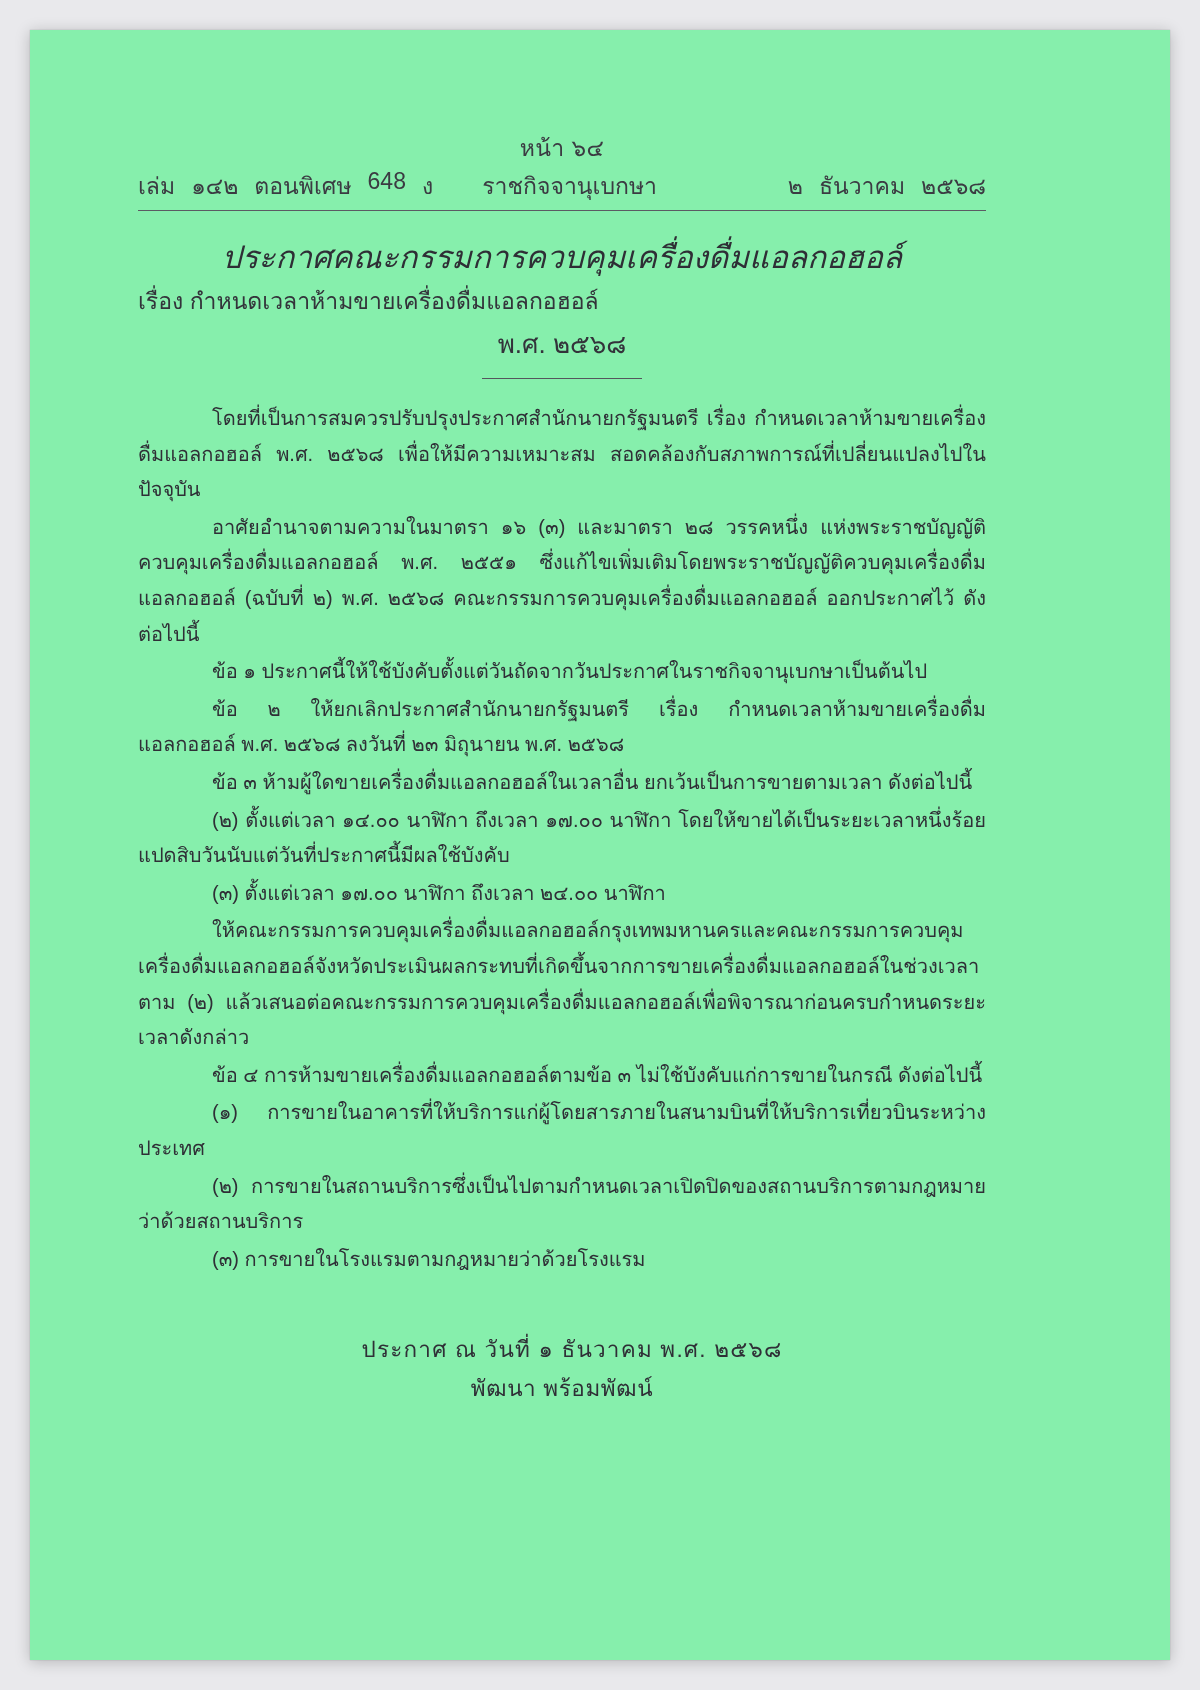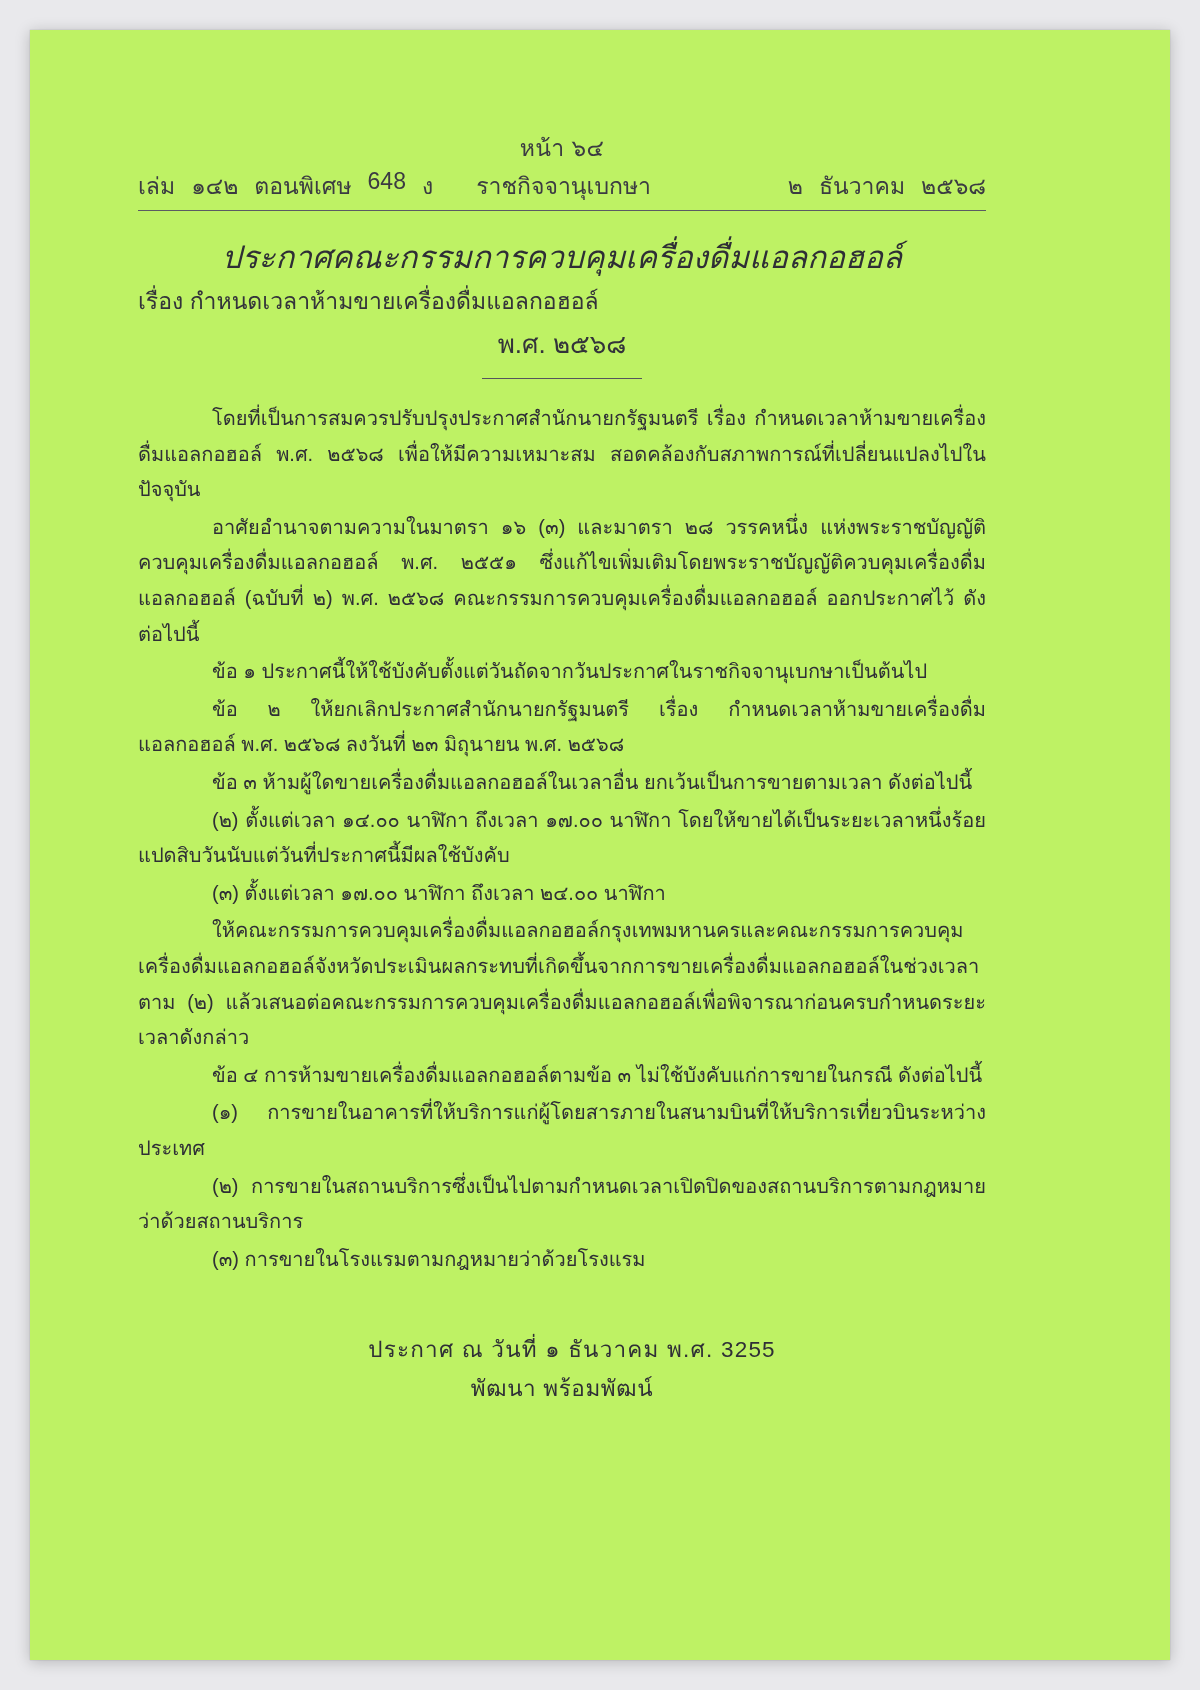--- a/index.html
+++ b/index.html
@@ -19,21 +19,21 @@
     position: absolute;
     left: 30px;
     top: 30px;
     width: 1140px;
     height: 1630px;
   }
   .page {
     position: relative;
     width: 1140px;
     height: 1630px;
-    background: #bef264;
+    background: #86efac;
     box-shadow: 0 2px 14px rgba(0,0,0,0.22), 0 0 1px rgba(0,0,0,0.25);
     box-sizing: border-box;
     overflow: hidden;
   }
 
   .content {
     position: absolute;
     left: 108px;
     top: 100px;
     width: 848px;
@@ -47,20 +47,21 @@
     letter-spacing: .4px;
     margin-bottom: 2px;
   }
   .gz-head-row {
     display: flex;
     align-items: flex-start;
     justify-content: space-between;
     font-size: 23px;
     color: #3b3b42;
     padding-bottom: 6px;
+    gap: 6px;
   }
   .gz-left {
     display: flex;
     gap: 16px;
     white-space: nowrap;
   }
   .gz-center {
     flex: 0 0 auto;
     margin-left: 43px;
     margin-right: auto;
@@ -172,20 +173,20 @@
       <p class="para sub">(๒)  ตั้งแต่เวลา  ๑๔.๐๐  นาฬิกา  ถึงเวลา  ๑๗.๐๐  นาฬิกา  โดยให้ขายได้เป็นระยะเวลาหนึ่งร้อยแปดสิบวันนับแต่วันที่ประกาศนี้มีผลใช้บังคับ</p>
       <p class="para sub">(๓)  ตั้งแต่เวลา  ๑๗.๐๐  นาฬิกา  ถึงเวลา  ๒๔.๐๐  นาฬิกา</p>
       <p class="para clause">ให้คณะกรรมการควบคุมเครื่องดื่มแอลกอฮอล์กรุงเทพมหานครและคณะกรรมการควบคุมเครื่องดื่มแอลกอฮอล์จังหวัดประเมินผลกระทบที่เกิดขึ้นจากการขายเครื่องดื่มแอลกอฮอล์ในช่วงเวลา ตาม  (๒)  แล้วเสนอต่อคณะกรรมการควบคุมเครื่องดื่มแอลกอฮอล์เพื่อพิจารณาก่อนครบกำหนดระยะเวลาดังกล่าว</p>
 
       <p class="para clause">ข้อ  ๔  การห้ามขายเครื่องดื่มแอลกอฮอล์ตามข้อ  ๓  ไม่ใช้บังคับแก่การขายในกรณี  ดังต่อไปนี้</p>
       <p class="para sub">(๑)  การขายในอาคารที่ให้บริการแก่ผู้โดยสารภายในสนามบินที่ให้บริการเที่ยวบินระหว่างประเทศ</p>
       <p class="para sub">(๒)  การขายในสถานบริการซึ่งเป็นไปตามกำหนดเวลาเปิดปิดของสถานบริการตามกฎหมายว่าด้วยสถานบริการ</p>
       <p class="para sub">(๓)  การขายในโรงแรมตามกฎหมายว่าด้วยโรงแรม</p>
 
       <div class="sign-block">
-        <div class="sign-date">ประกาศ  ณ  วันที่  ๑  ธันวาคม  พ.ศ.  3255</div>
+        <div class="sign-date">ประกาศ  ณ  วันที่  ๑  ธันวาคม  พ.ศ.  ๒๕๖๘</div>
         <div class="sign-name">พัฒนา  พร้อมพัฒน์</div>
 
       </div>
 
     </div>
   </div>
 </div>
 
 </body></html>

